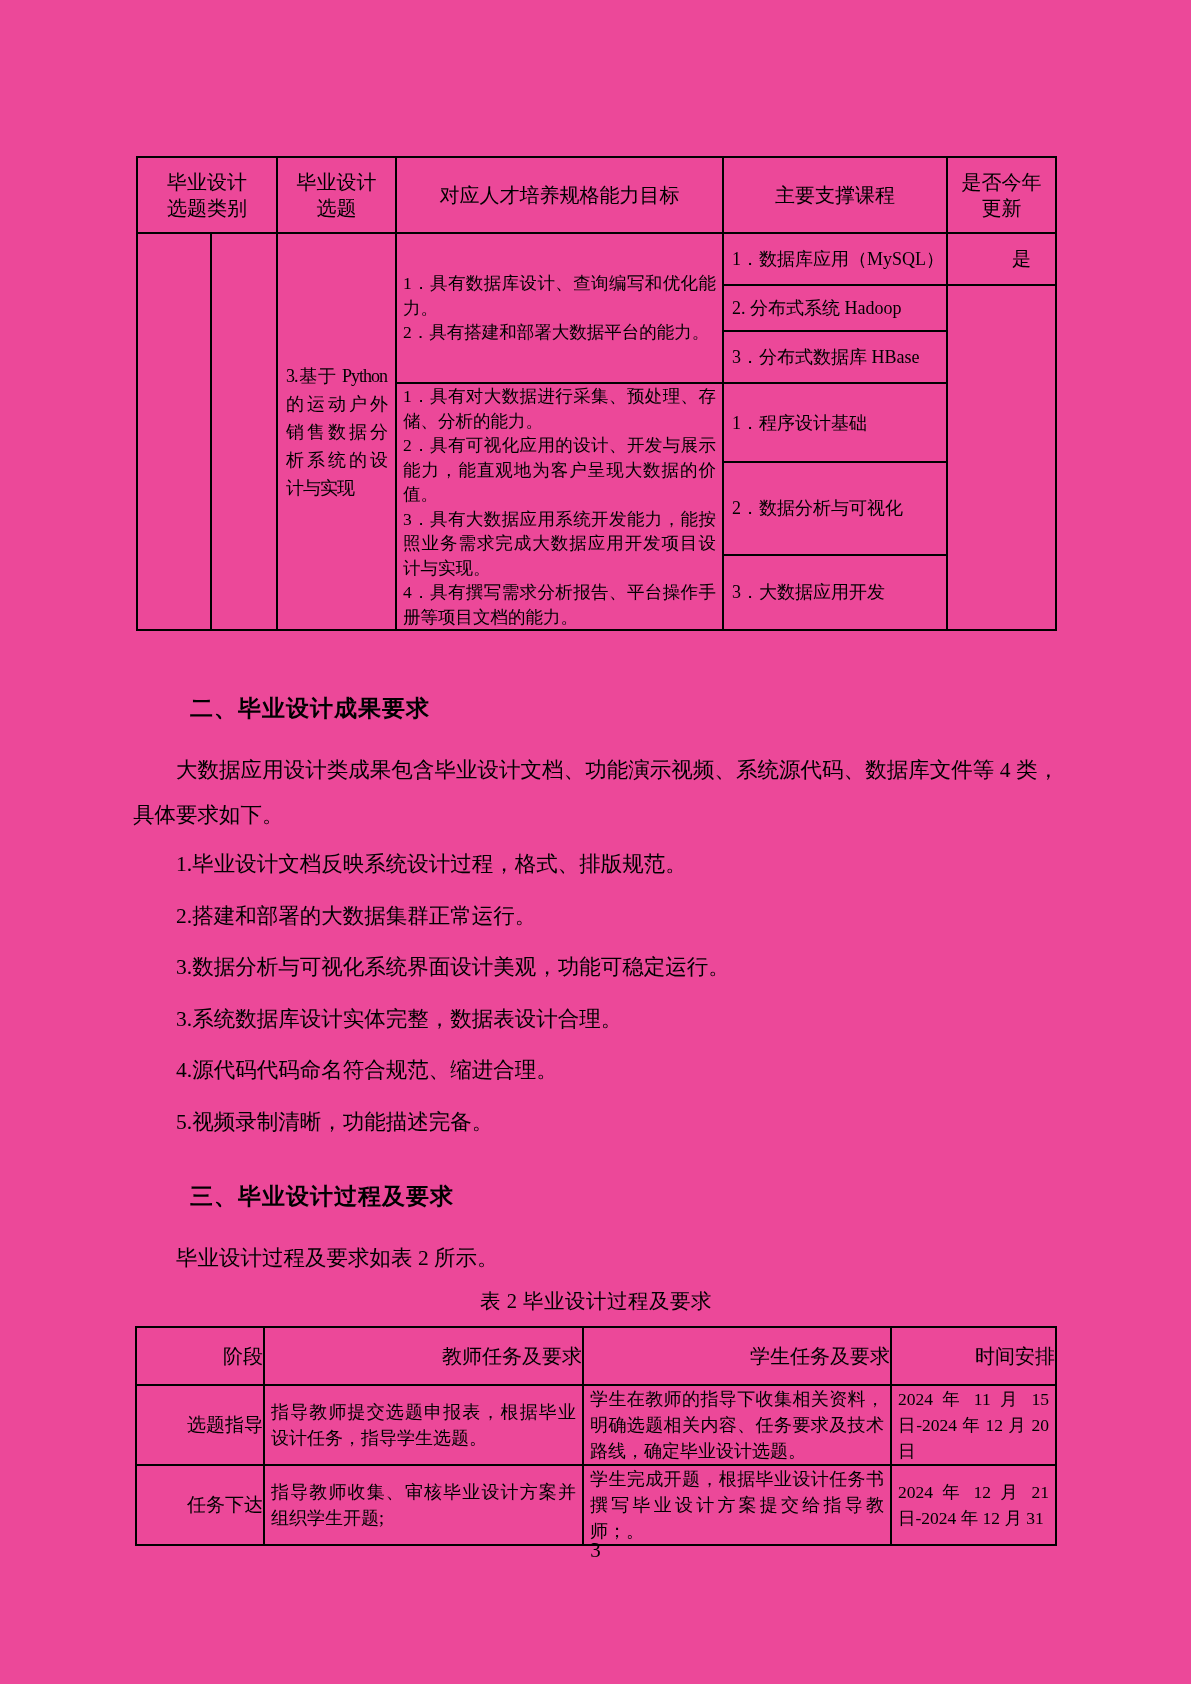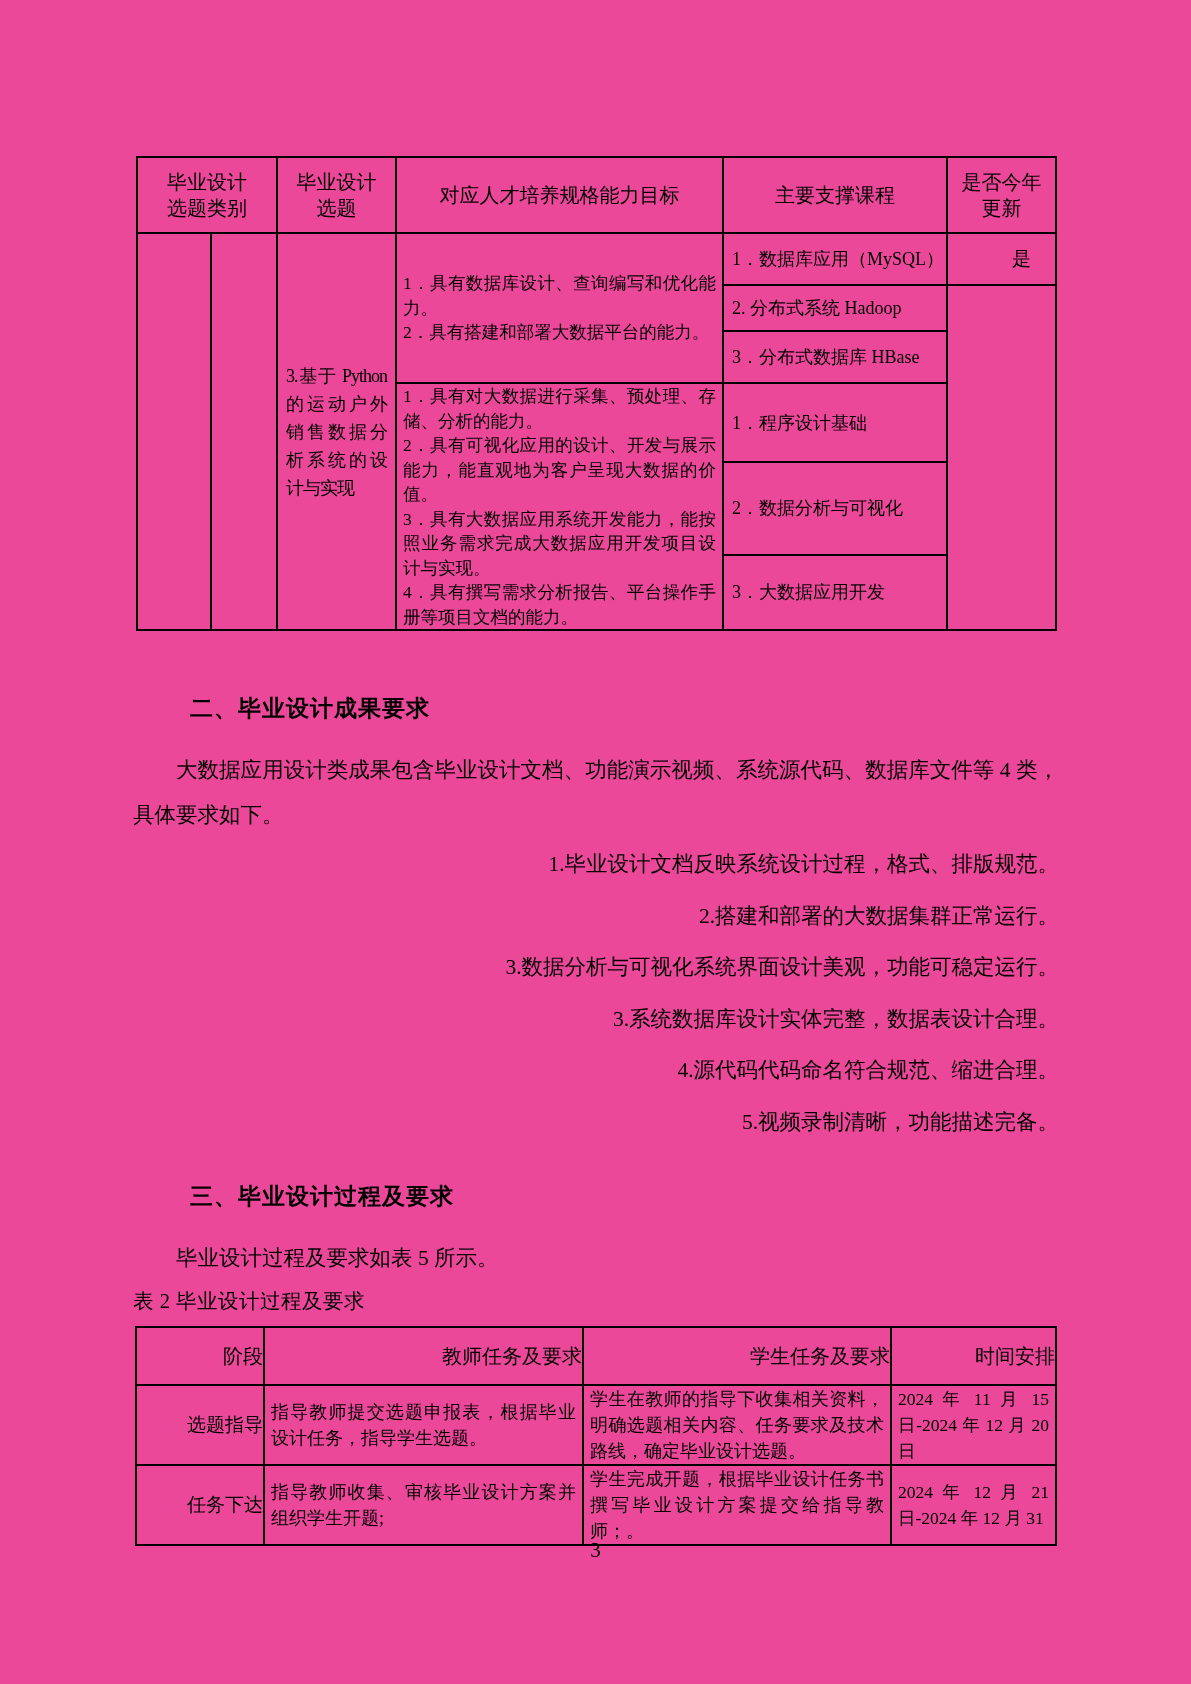--- a/index.html
+++ b/index.html
@@ -35,25 +35,25 @@
     position: absolute; left: 133px; width: 930px;
     font-family: "Liberation Sans", "DejaVu Sans", sans-serif;
     font-weight: bold; font-size: 23px; line-height: 40px;
     text-indent: 57px; letter-spacing: 1px;
   }
   .para {
     position: absolute; left: 133px; width: 926px;
     font-size: 21.5px; line-height: 45px; text-indent: 43px;
     text-align: justify;
   }
-  .req-list { position: absolute; left: 133px; top: 839px; width: 926px; text-align: right; }
+  .req-list { position: absolute; left: 133px; top: 839px; width: 926px; }
   .req-item { height: 51.5px; line-height: 51.5px; font-size: 21.5px; text-indent: 43px; }
   .tbl-caption {
     position: absolute; left: 133px; top: 1281px; width: 926px;
-    text-align: left; font-size: 20.5px; line-height: 40px; letter-spacing: 0.5px;
+    text-align: center; font-size: 20.5px; line-height: 40px; letter-spacing: 0.5px;
   }
   
   .t2 { position: absolute; left: 135px; top: 1326px; width: 920px; }
   .t2 .hd { text-align: right; font-size: 20px; height: 58px; font-weight: normal; border-radius: 28px; }
   .t2 .stage-cell { text-align: right; font-size: 19px; }
   .t2 .teacher-cell, .t2 .student-cell {
     font-size: 18px; line-height: 26px; padding: 0 6px; text-align: justify;
   }
   .t2 .time-cell { font-size: 17.5px; line-height: 26px; padding: 0 6px; text-align: justify; }
   .t2 .r1 td { height: 79px; }
@@ -131,21 +131,21 @@
   <div class="req-list">
     <div class="req-item">1.毕业设计文档反映系统设计过程，格式、排版规范。</div>
     <div class="req-item">2.搭建和部署的大数据集群正常运行。</div>
     <div class="req-item">3.数据分析与可视化系统界面设计美观，功能可稳定运行。</div>
     <div class="req-item">3.系统数据库设计实体完整，数据表设计合理。</div>
     <div class="req-item">4.源代码代码命名符合规范、缩进合理。</div>
     <div class="req-item">5.视频录制清晰，功能描述完备。</div>
   </div>
 
   <div class="h-sec" style="top:1176px">三、毕业设计过程及要求</div>
-  <p class="para" style="top:1236px">毕业设计过程及要求如表 5 所示。</p>
+  <p class="para" style="top:1236px">毕业设计过程及要求如表 2 所示。</p>
   <div class="tbl-caption">表 2  毕业设计过程及要求</div>
 
   <table class="t2">
     <colgroup>
       <col style="width:128px">
         <col style="width:319px">
         <col style="width:308px">
         <col style="width:165px">
     </colgroup>
     <tbody>

